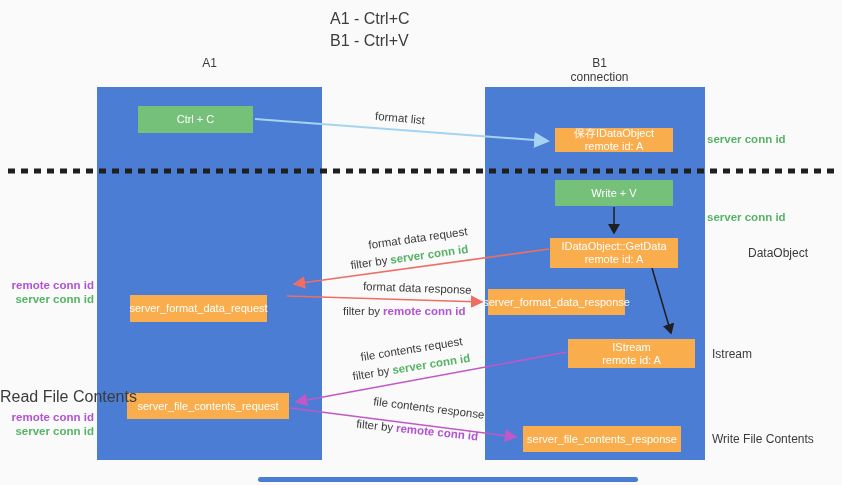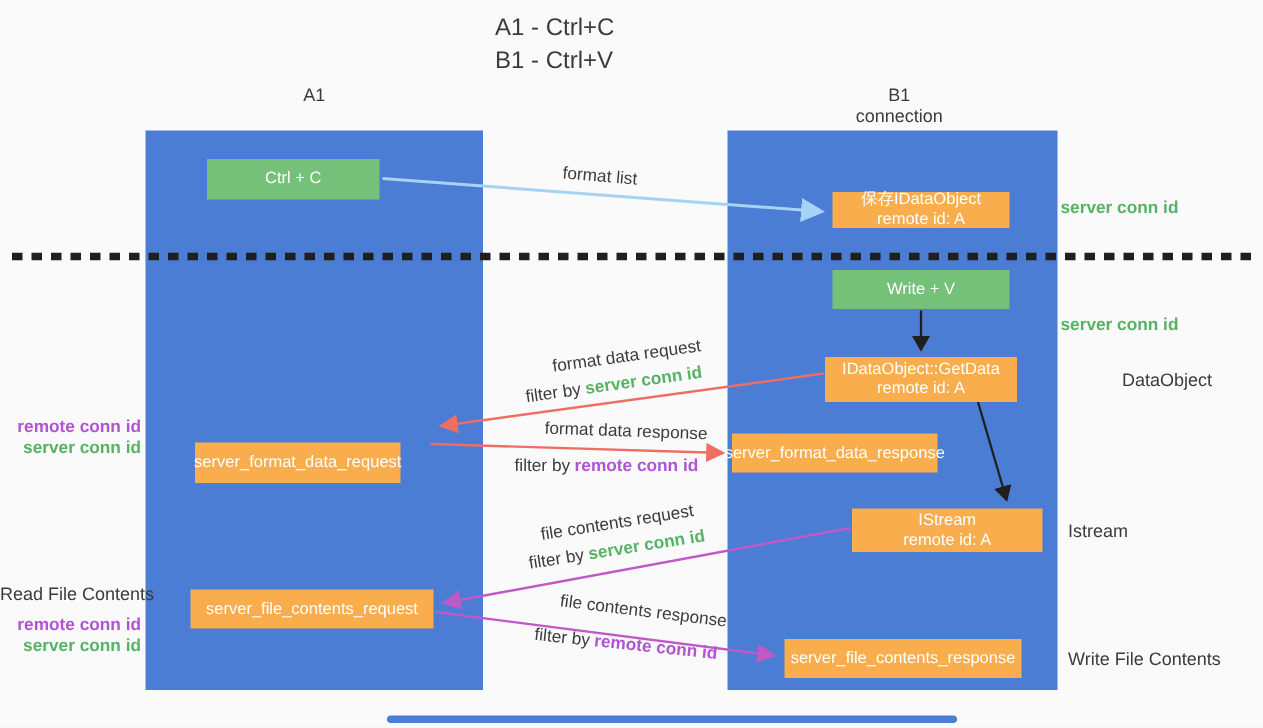--- a/index.html
+++ b/index.html
@@ -151,21 +151,21 @@
   <div class="lbl green-lbl" style="left:707px; top:133px;">server conn id</div>
   <div class="lbl green-lbl" style="left:707px; top:211px;">server conn id</div>
   <div class="lbl" style="left:712px; top:246px; font-size:12px;margin-left:36px;">DataObject</div>
   <div class="lbl" style="left:712px; top:347px; font-size:12px;">Istream</div>
   <div class="lbl" style="left:712px; top:432px; font-size:12px;">Write File Contents</div>
 
   <div class="lbl left-ids" style="top:279px;">
     <div class="purple-lbl">remote conn id</div>
     <div class="green-lbl">server conn id</div>
   </div>
-  <div class="lbl left-ids" style="top:390px; font-size:12px;">Read File Contents</div>
+  <div class="lbl left-ids" style="top:390px; font-size:16px;">Read File Contents</div>
   <div class="lbl left-ids" style="top:411px;">
     <div class="purple-lbl">remote conn id</div>
     <div class="green-lbl">server conn id</div>
   </div>
 
   <div class="bottom-bar"></div>
 
 </div>
 
 </body></html>

